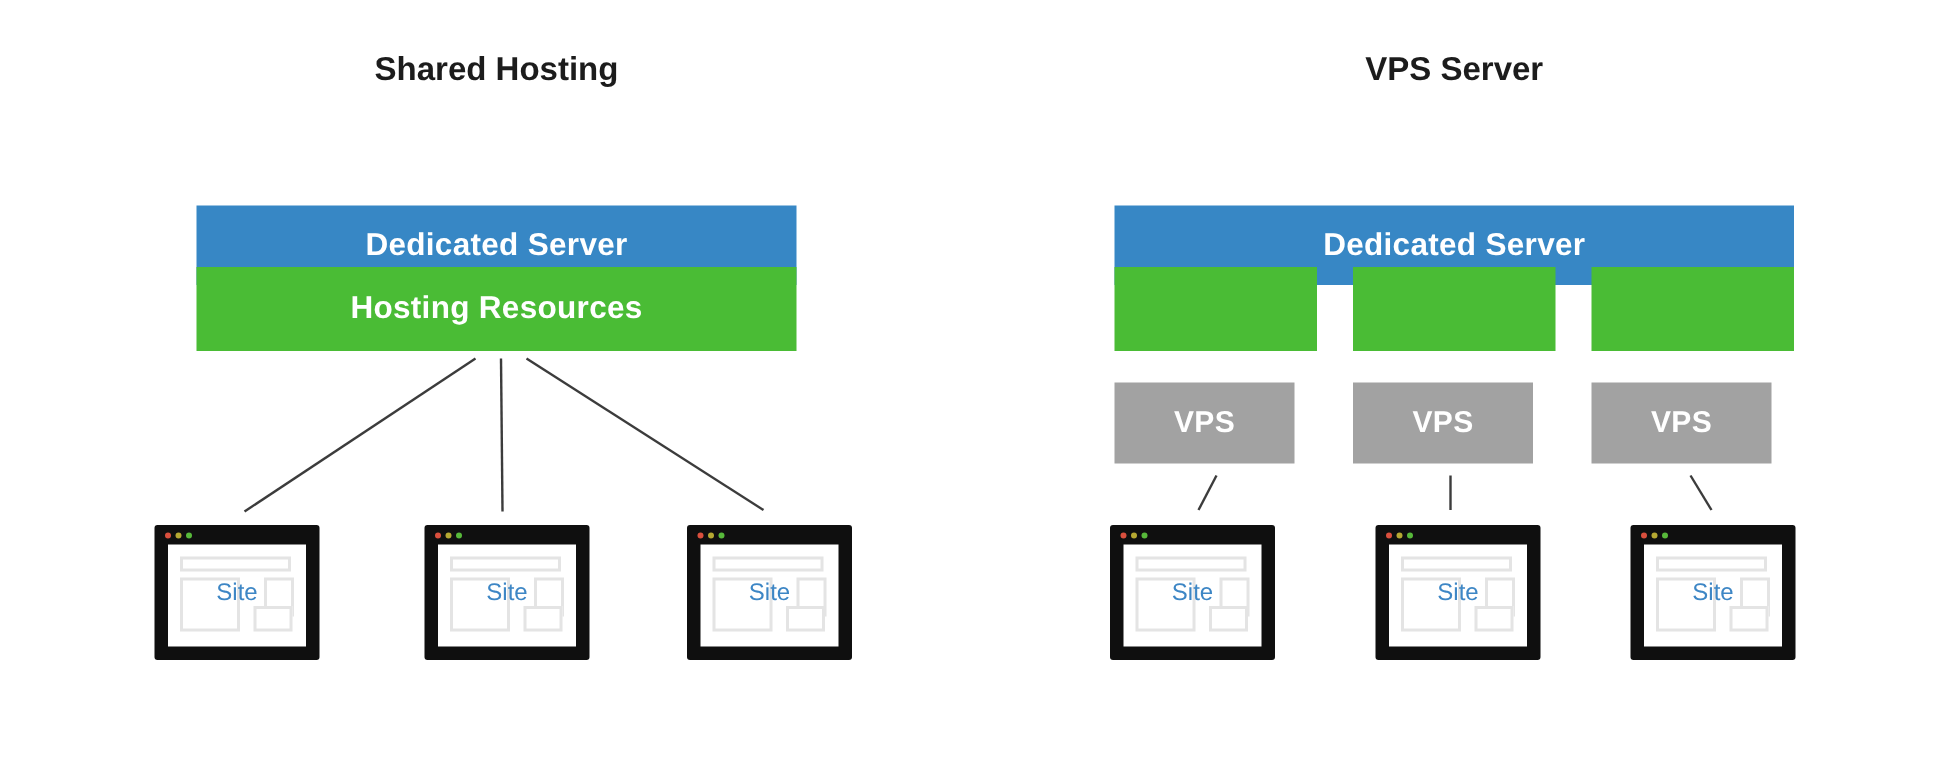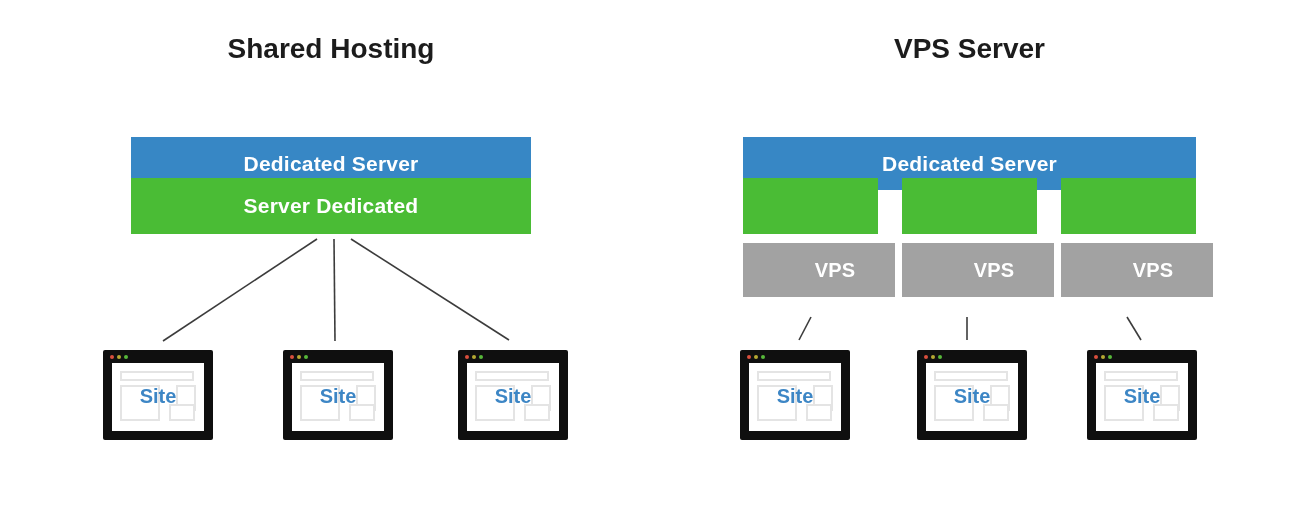--- a/index.html
+++ b/index.html
@@ -8,41 +8,41 @@
     background: var(--bg, #ffffff);
     font-family: "Liberation Sans", sans-serif;
     position: relative;
     overflow: hidden;
   }
   .canvas { position:absolute; left:0; top:0; width:1300px; height:512px; }
 
   .panel-title {
     position:absolute; top:33px;
     text-align:center;
-    font-size:28px; font-weight:700;
+    font-size:22px; font-weight:700;
     color: var(--title-text, #1c1c1c);
   }
   .title-left  { left:131px; width:400px; }
   .title-right { left:743px; width:453px; }
 
   .bar {
     position:absolute;
     display:flex; align-items:center; justify-content:center;
     color:#ffffff; font-weight:700; font-size:21px;
     letter-spacing:0.2px;
   }
   .bar.blue  { background: var(--blue, #3787c5); margin-top: 28px; }
   .bar.green { background: var(--green, #4abc35); }
   .bar.gray  { background: var(--gray, #a2a2a2); }
 
   .ded-left    { left:131px; top:109px; width:400px; height:53px; }
   .res-left    { left:131px; top:178px; width:400px; height:56px; }
   .ded-right   { left:743px; top:109px; width:453px; height:53px; }
   .green-sm    { top:178px; width:135px; height:56px; }
-  .vps-sm      { top:243px; width:120px; height:54px; font-size:20px;padding-left:32px; }
+  .vps-sm      { top:255px; width:120px; height:54px; font-size:20px; }
   .col1 { left:743px; }  .col2 { left:902px; }  .col3 { left:1061px; }
 
   svg.lines { position:absolute; left:0; top:0; pointer-events:none; }
   .conn { stroke: var(--line, #3c3c3c); stroke-width:1.6; }
 
   
   .site {
     position:absolute; top:350px;
     width:110px; height:90px;
     background: var(--frame, #0f0f0f);
@@ -63,34 +63,34 @@
   }
   .wire { position:absolute; background:#ffffff; border:2px solid var(--wire, #e4e4e4); box-sizing:border-box; }
   .w-header { left:8px;  top:8px;  width:74px; height:10px; }
   .w-boxl   { left:8px;  top:22px; width:40px; height:36px; }
   .w-boxr   { left:64px; top:22px; width:20px; height:26px; }
   .w-boxbr  { left:57px; top:41px; width:26px; height:17px; }
   .site-label {
     position:absolute; left:0; right:0; top:50%;
     transform:translateY(-54%);
     text-align:center;
-    font-size:20px; font-weight:700;
+    font-size:16px; font-weight:400;
     color: var(--site-text, #3d86c5);
   }
 </style>
 </head>
 <body>
 
 <div class="canvas">
 
   <div class="panel-title title-left">Shared Hosting</div>
   <div class="panel-title title-right">VPS Server</div>
 
   <div class="bar blue ded-left">Dedicated Server</div>
-  <div class="bar green res-left">Server Dedicated</div>
+  <div class="bar green res-left">Hosting Resources</div>
 
   <div class="bar blue ded-right">Dedicated Server</div>
   <div class="bar green green-sm col1"></div>
   <div class="bar green green-sm col2"></div>
   <div class="bar green green-sm col3"></div>
   <div class="bar gray vps-sm col1">VPS</div>
   <div class="bar gray vps-sm col2">VPS</div>
   <div class="bar gray vps-sm col3">VPS</div>
 
   <svg class="lines" width="1300" height="512">

